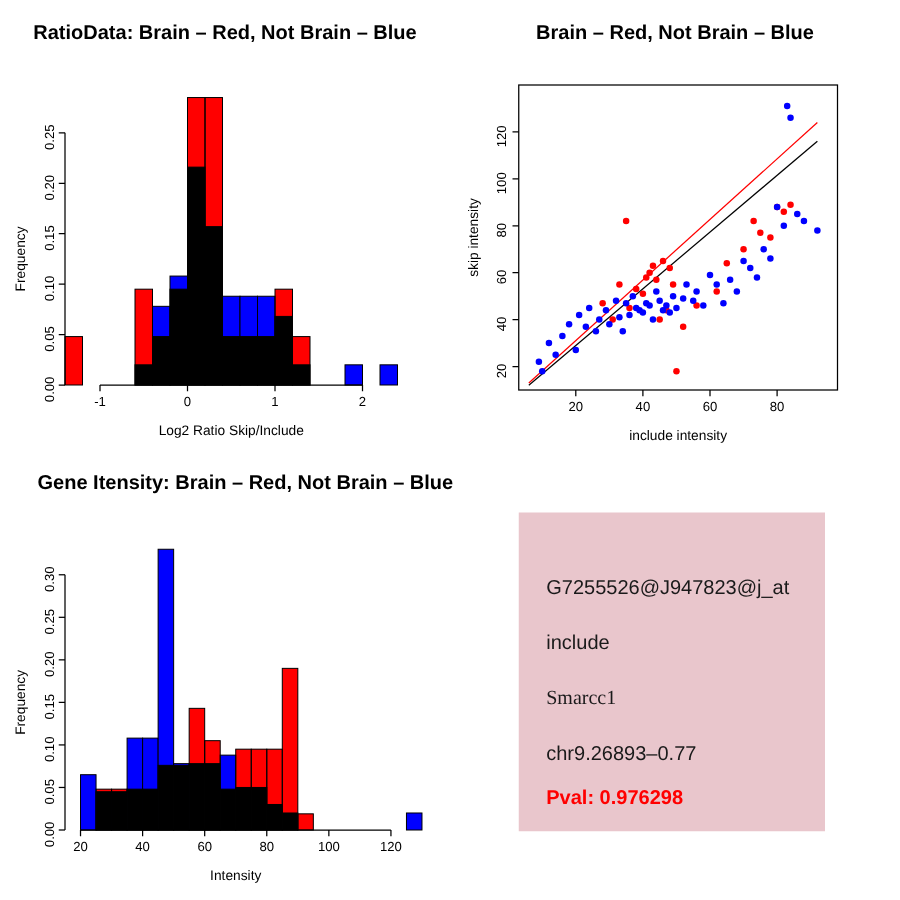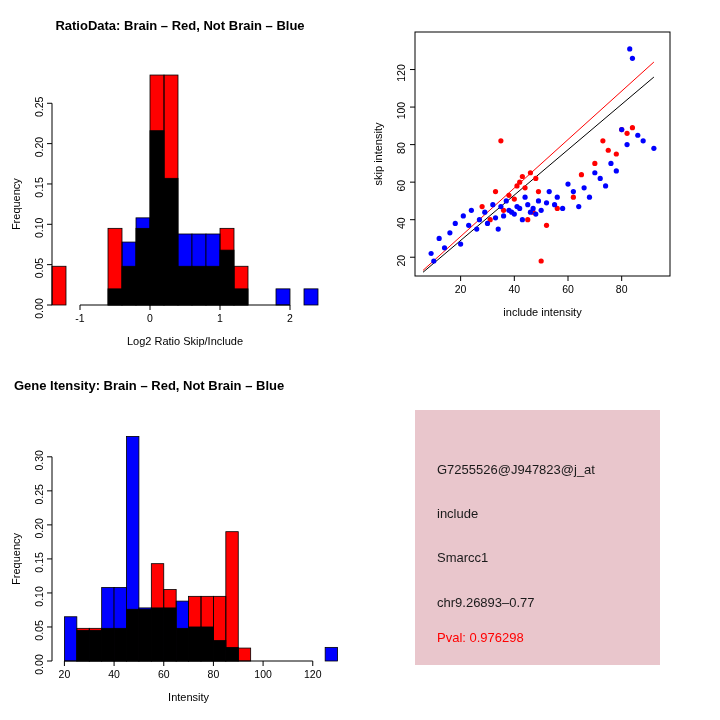--- a/index.html
+++ b/index.html
@@ -13,46 +13,46 @@
     font-family: "Liberation Sans", sans-serif;
     color: #000000;
     position: relative;
     overflow: hidden;
   }
   .panel {
     position: absolute;
   }
   .panel-title {
     font-weight: bold;
-    font-size: 13px;
+    font-size: 16px;
     text-align: center;
     white-space: nowrap;
   }
   svg { display: block; }
   text { font-family: "Liberation Sans", sans-serif; }
   .axis-label { font-size: 11px; }
   .tick-label { font-size: 10.5px; }
 
   
   #info-box {
     position: absolute;
     left: 415px;
     top: 410px;
     width: 245px;
     height: 255px;
     background: #e9c6cc;
   }
   .info-line {
     position: absolute;
     left: 22px;
-    font-size: 13px;
+    font-size: 16px;
     color: #1a1a1a;
     white-space: nowrap;
   }
-  .info-line.pval { color: #ff0000; }
+  .info-line.pval { color: #ff0000; font-weight: bold; }
 </style>
 </head>
 <body>
 
 <div class="panel" style="left:0; top:0; width:360px; height:360px;">
   <div class="panel-title" style="margin-top:18px;">RatioData: Brain – Red, Not Brain – Blue</div>
   <svg id="svg-hist-ratio" width="360" height="330">
       <g>
         <rect x="108" y="255.86206896551724" width="13.999999999999986" height="16.13793103448276" fill="#0000ff" stroke="#000" stroke-width="0.8"></rect>
         <rect x="121.99999999999999" y="209.06206896551723" width="14.000000000000014" height="62.93793103448277" fill="#0000ff" stroke="#000" stroke-width="0.8"></rect>
@@ -99,20 +99,21 @@
       <line x1="220" y1="272" x2="220" y2="277" stroke="#000" stroke-width="1"></line>
       <text x="220" y="289" text-anchor="middle" class="tick-label" fill="#000">1</text>
       <line x1="290" y1="272" x2="290" y2="277" stroke="#000" stroke-width="1"></line>
       <text x="290" y="289" text-anchor="middle" class="tick-label" fill="#000">2</text>
       <text x="185" y="312" text-anchor="middle" class="axis-label" fill="#000">Log2 Ratio Skip/Include</text>
       <text x="20" y="171.13793103448273" text-anchor="middle" class="axis-label" fill="#000" transform="rotate(-90 20 171.13793103448273)">Frequency</text>
     </svg>
 </div>
 
 <div class="panel" style="left:360px; top:0; width:360px; height:360px;">
+  <div class="panel-title" style="margin-top:18px;">Brain – Red, Not Brain – Blue</div>
   <svg id="svg-scatter" width="360" height="330">
       <rect x="55" y="32" width="255" height="244" fill="none" stroke="#000" stroke-width="1"></rect>
       <line x1="63.05263157894737" y1="270.3692307692308" x2="293.89473684210526" y2="62.03076923076924" stroke="#ff0000" stroke-width="1"></line>
       <line x1="63.05263157894737" y1="272.24615384615385" x2="293.89473684210526" y2="77.04615384615386" stroke="#000000" stroke-width="1"></line>
       <circle cx="122.10526315789474" cy="206.55384615384617" r="2.6" fill="#ff0000"></circle>
       <circle cx="130.15789473684208" cy="219.69230769230768" r="2.6" fill="#ff0000"></circle>
       <circle cx="135.5263157894737" cy="191.53846153846155" r="2.6" fill="#ff0000"></circle>
       <circle cx="140.89473684210526" cy="140.86153846153846" r="2.6" fill="#ff0000"></circle>
       <circle cx="143.57894736842104" cy="210.30769230769232" r="2.6" fill="#ff0000"></circle>
       <circle cx="148.94736842105263" cy="195.2923076923077" r="2.6" fill="#ff0000"></circle>
@@ -212,21 +213,21 @@
       <line x1="50" y1="107.0769230769231" x2="55" y2="107.0769230769231" stroke="#000" stroke-width="1"></line>
       <text x="45" y="110.5769230769231" text-anchor="middle" class="tick-label" fill="#000" transform="rotate(-90 45 110.5769230769231)">100</text>
       <line x1="50" y1="69.53846153846155" x2="55" y2="69.53846153846155" stroke="#000" stroke-width="1"></line>
       <text x="45" y="73.03846153846155" text-anchor="middle" class="tick-label" fill="#000" transform="rotate(-90 45 73.03846153846155)">120</text>
       <text x="182.5" y="316" text-anchor="middle" class="axis-label" fill="#000">include intensity</text>
       <text x="22" y="154" text-anchor="middle" class="axis-label" fill="#000" transform="rotate(-90 22 154)">skip intensity</text>
     </svg>
 </div>
 
 <div class="panel" style="left:0; top:360px; width:400px; height:360px;">
-  <div class="panel-title" style="margin-top:18px; text-align:left; padding-left:14px;">Gene Itensity: Brain – Red, Not Brain – Blue</div>
+  <div class="panel-title" style="margin-top:18px; text-align:left; padding-left:30px;">Gene Itensity: Brain – Red, Not Brain – Blue</div>
   <svg id="svg-hist-intensity" width="400" height="330">
       <g>
         <rect x="64.41666666666667" y="223.76119402985074" width="12.416666666666657" height="44.23880597014926" fill="#0000ff" stroke="#000" stroke-width="0.8"></rect>
         <rect x="76.83333333333333" y="237.37313432835822" width="12.416666666666671" height="30.62686567164178" fill="#0000ff" stroke="#000" stroke-width="0.8"></rect>
         <rect x="89.25" y="237.37313432835822" width="12.416666666666657" height="30.62686567164178" fill="#0000ff" stroke="#000" stroke-width="0.8"></rect>
         <rect x="101.66666666666666" y="194.4955223880597" width="12.416666666666686" height="73.5044776119403" fill="#0000ff" stroke="#000" stroke-width="0.8"></rect>
         <rect x="114.08333333333334" y="194.4955223880597" width="12.416666666666657" height="73.5044776119403" fill="#0000ff" stroke="#000" stroke-width="0.8"></rect>
         <rect x="126.5" y="43.40298507462688" width="12.416666666666686" height="224.59701492537312" fill="#0000ff" stroke="#000" stroke-width="0.8"></rect>
         <rect x="138.91666666666669" y="214.9134328358209" width="12.416666666666629" height="53.08656716417909" fill="#0000ff" stroke="#000" stroke-width="0.8"></rect>
         <rect x="151.33333333333331" y="214.9134328358209" width="12.416666666666686" height="53.08656716417909" fill="#0000ff" stroke="#000" stroke-width="0.8"></rect>
@@ -281,16 +282,16 @@
       <line x1="312.75" y1="268" x2="312.75" y2="273" stroke="#000" stroke-width="1"></line>
       <text x="312.75" y="285" text-anchor="middle" class="tick-label" fill="#000">120</text>
       <text x="188.58333333333334" y="308" text-anchor="middle" class="axis-label" fill="#000">Intensity</text>
       <text x="20" y="165.91044776119404" text-anchor="middle" class="axis-label" fill="#000" transform="rotate(-90 20 165.91044776119404)">Frequency</text>
     </svg>
 </div>
 
 <div id="info-box">
   <div class="info-line" style="top:52px;">G7255526@J947823@j_at</div>
   <div class="info-line" style="top:96px;">include</div>
-  <div class="info-line" style="top:140px;">Smarcc1</div>
+  <div class="info-line" style="top:140px;font-family:Liberation Serif, serif;">Smarcc1</div>
   <div class="info-line" style="top:185px;">chr9.26893–0.77</div>
   <div class="info-line pval" style="top:220px;">Pval: 0.976298</div>
 </div>
 
 </body></html>

